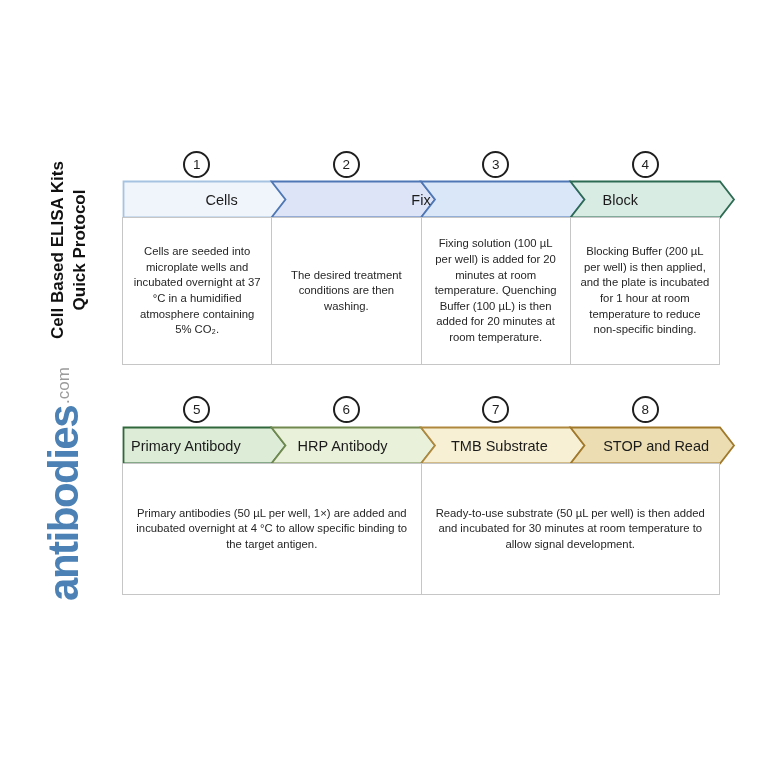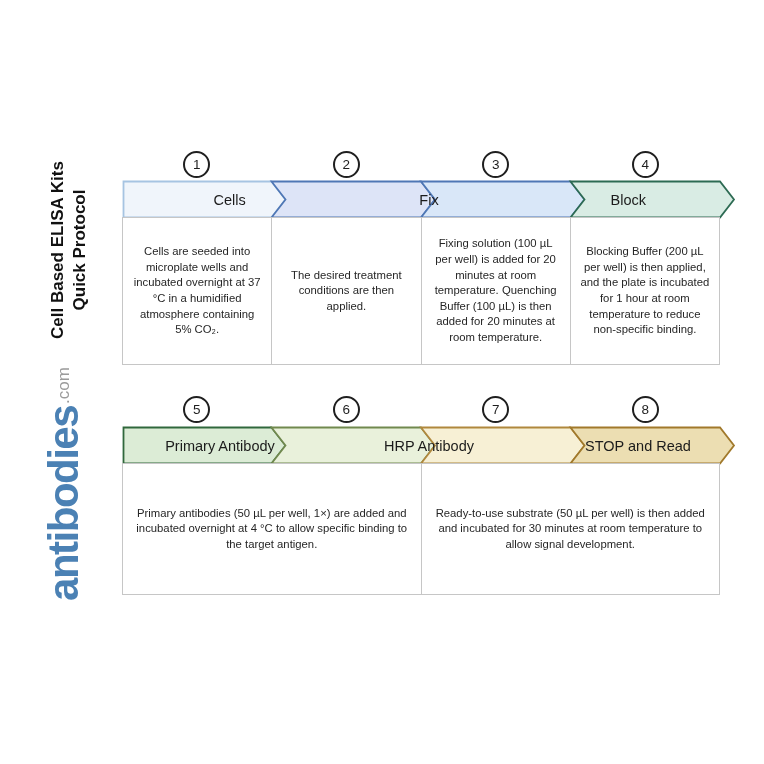--- a/index.html
+++ b/index.html
@@ -25,21 +25,21 @@
   .row-circles{position:absolute;left:122px;width:598px;height:27px;display:flex;}
   .row1-circles{top:151px;} .row2-circles{top:396px;}
   .circle-cell{flex:1 1 0;display:flex;align-items:center;justify-content:center;}
   .circle{
     width:23px;height:23px;border:2px solid #1f1f1f;border-radius:50%;background:#ffffff;
     display:flex;align-items:center;justify-content:center;
     font-size:13.5px;color:#1f1f1f;
   }
   .banner-svg{position:absolute;left:122px;width:614px;height:39px;}
   .row1-banner{top:180px;} .row2-banner{top:426px;}
-  .row-labels{position:absolute;left:130px;width:598px;height:39px;display:flex;}
+  .row-labels{position:absolute;left:122px;width:598px;height:39px;display:flex;}
   .row1-labels{top:180px;} .row2-labels{top:426px;gap:29px;}
   .banner-label{
     flex:1 1 0;display:flex;align-items:center;justify-content:center;
     font-size:14.5px;color:#1b1b1b;
   }
   .row-boxes{position:absolute;left:122px;width:598px;display:flex;}
   .row1-boxes{top:217px;height:148px;} .row2-boxes{top:463px;height:132px;}
   .desc-box{
     flex:1 1 0;border:1px solid #c6c6c6;background:#ffffff;box-sizing:border-box;
     display:flex;align-items:center;justify-content:center;
@@ -89,21 +89,21 @@
     <div class="banner-label">Cells</div>
     <div class="banner-label">Fix</div>
     <div class="banner-label">Block</div>
   </div>
 
   <div class="row-boxes row1-boxes">
     <div class="desc-box">
         <p class="desc-text">Cells are seeded into microplate wells and incubated overnight at 37 °C in a humidified atmosphere containing 5% CO₂.</p>
       </div>
     <div class="desc-box">
-        <p class="desc-text">The desired treatment conditions are then applied.</p>
+        <p class="desc-text">The desired treatment conditions are then washing.</p>
       </div>
     <div class="desc-box">
         <p class="desc-text">Fixing solution (100 µL per well) is added for 20 minutes at room temperature. Quenching Buffer (100 µL) is then added for 20 minutes at room temperature.</p>
       </div>
     <div class="desc-box">
         <p class="desc-text">Blocking Buffer (200 µL per well) is then applied, and the plate is incubated for 1 hour at room temperature to reduce non-specific binding.</p>
       </div>
   </div>
 
   <div class="row-circles row2-circles">
@@ -124,20 +124,21 @@
   <svg class="banner-svg row2-banner" viewBox="0 0 614 39">
     <polygon points="1.5,1.5 149.5,1.5 163.5,19.5 149.5,37.5 1.5,37.5" stroke-width="1.8" fill="#dcecd6" stroke="#30683c"></polygon>
     <polygon points="149.5,1.5 299,1.5 313,19.5 299,37.5 149.5,37.5 163.5,19.5" stroke-width="1.8" fill="#e9f1db" stroke="#71894e"></polygon>
     <polygon points="299,1.5 448.5,1.5 462.5,19.5 448.5,37.5 299,37.5 313,19.5" stroke-width="1.8" fill="#f7f0d5" stroke="#b0883d"></polygon>
     <polygon points="448.5,1.5 598,1.5 612,19.5 598,37.5 448.5,37.5 462.5,19.5" stroke-width="1.8" fill="#ecdeb2" stroke="#a1792b"></polygon>
   </svg>
 
   <div class="row-labels row2-labels">
     <div class="banner-label">Primary Antibody</div>
     <div class="banner-label">HRP Antibody</div>
+    <div class="banner-label">TMB Substrate</div>
     <div class="banner-label">STOP and Read</div>
   </div>
 
   <div class="row-boxes row2-boxes">
     <div class="desc-box">
         <p class="desc-text">Primary antibodies (50 µL per well, 1×) are added and incubated overnight at 4 °C to allow specific binding to the target antigen.</p>
       </div>
     <div class="desc-box">
         <p class="desc-text">Ready-to-use substrate (50 µL per well) is then added and incubated for 30 minutes at room temperature to allow signal development.</p>
       </div>

